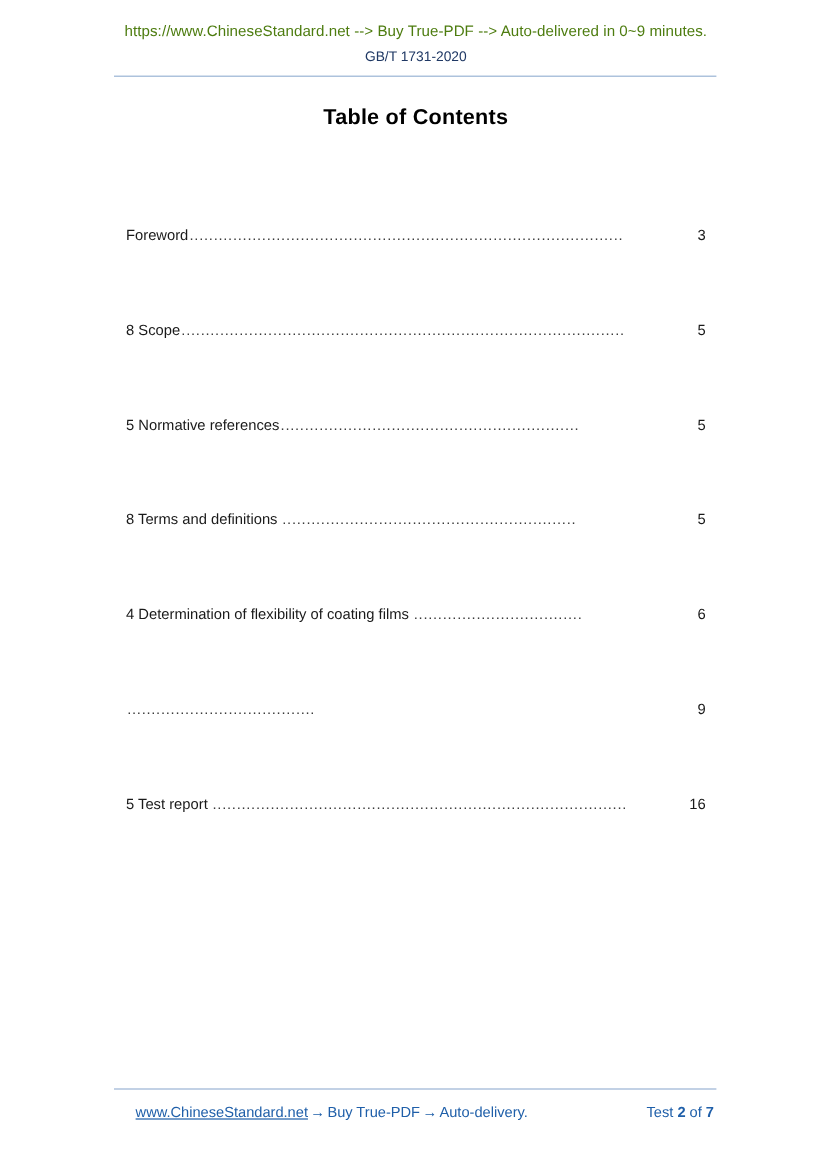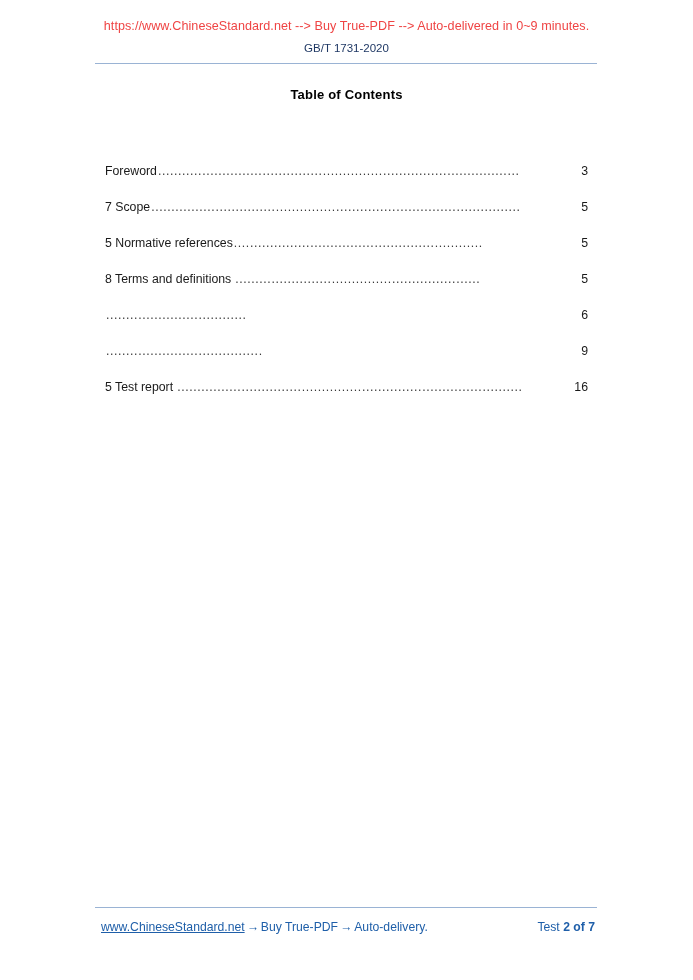--- a/index.html
+++ b/index.html
@@ -22,21 +22,21 @@
     box-sizing: border-box;
   }
 
   
   .promo-banner {
     position: absolute;
     top: 19px;
     left: 0;
     width: 693px;
     text-align: center;
-    color: #ef4444;
+    color: #4d7c0f;
     font-size: 12.6px;
     letter-spacing: 0.05px;
     white-space: nowrap;
   }
 
   
   .std-number {
     position: absolute;
     top: 42px;
     left: 0;
@@ -56,41 +56,42 @@
     background: #9ab3d4;
   }
 
   
   .toc-title {
     position: absolute;
     top: 87px;
     left: 0;
     width: 693px;
     text-align: center;
-    font-size: 13px;
+    font-size: 18px;
     font-weight: bold;
     color: #000000;
     letter-spacing: 0.2px;
   }
 
   
   .toc-list {
     position: absolute;
     top: 144px;
     left: 105px;
     width: 483px;
   }
   .toc-entry {
     display: flex;
-    align-items: flex-end;
+    align-items: flex-start;
     font-size: 12.3px;
     color: #1a1a1a;
     height: 36px;
     line-height: 18px;
     white-space: nowrap;
+    margin-top: 43px;
   }
   .toc-label {
     flex: 0 0 auto;
   }
   .toc-leader {
     flex: 1 1 auto;
     overflow: hidden;
     white-space: nowrap;
     color: #3a3a3a;
     font-size: 12.3px;
@@ -126,37 +127,38 @@
   }
   .footer-left {
     position: absolute;
     left: 6px;
     top: 0;
     white-space: nowrap;
   }
   .footer-left .url {
     color: #1f5fa9;
     text-decoration: underline;
+    margin-left: 12px;
   }
   .footer-left .arrow {
     color: #1f5fa9;
     padding: 0 2px;
   }
   .footer-right {
     position: absolute;
     right: 2px;
     top: 0;
     white-space: nowrap;
     color: #1f5fa9;
   }
   .footer-right .num {
     font-weight: bold;
   }
   .footer-right .of {
-    font-weight: bold;
+    font-weight: normal;
   }
 </style>
 </head>
 <body>
 
 <div class="page">
 
   <div class="promo-banner">https://www.ChineseStandard.net --&gt; Buy True-PDF --&gt; Auto-delivered in 0~9 minutes.</div>
 
   <div class="std-number">GB/T 1731-2020</div>
@@ -167,38 +169,39 @@
 
   <div class="toc-list">
 
     <div class="toc-entry">
       <span class="toc-label">Foreword</span>
       <span class="toc-leader">..........................................................................................</span>
       <span class="toc-page">3</span>
     </div>
 
     <div class="toc-entry">
-      <span class="toc-label">7 Scope</span>
+      <span class="toc-label">8 Scope</span>
       <span class="toc-leader">............................................................................................</span>
       <span class="toc-page">5</span>
     </div>
 
     <div class="toc-entry">
       <span class="toc-label">5 Normative references</span>
       <span class="toc-leader">..............................................................</span>
       <span class="toc-page">5</span>
     </div>
 
     <div class="toc-entry">
       <span class="toc-label gap-pre">8 Terms and definitions</span>
       <span class="toc-leader">.............................................................</span>
       <span class="toc-page">5</span>
     </div>
 
     <div class="toc-entry">
+      <span class="toc-label gap-pre">4 Determination of flexibility of coating films</span>
       <span class="toc-leader">...................................</span>
       <span class="toc-page">6</span>
     </div>
 
     <div class="toc-entry">
       <span class="toc-leader">.......................................</span>
       <span class="toc-page">9</span>
     </div>
 
     <div class="toc-entry">

